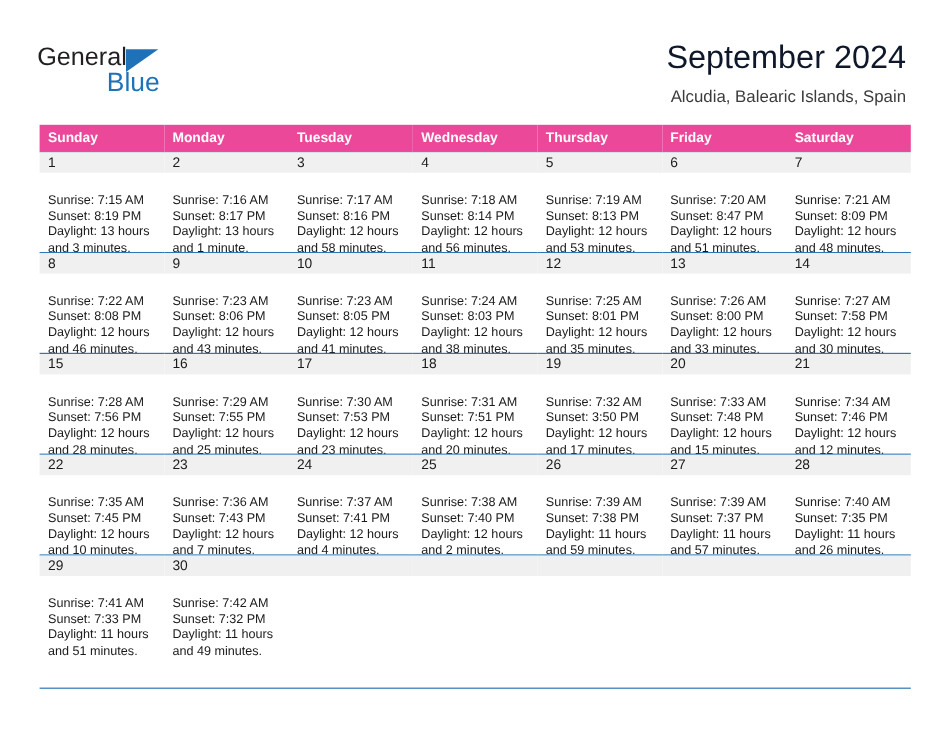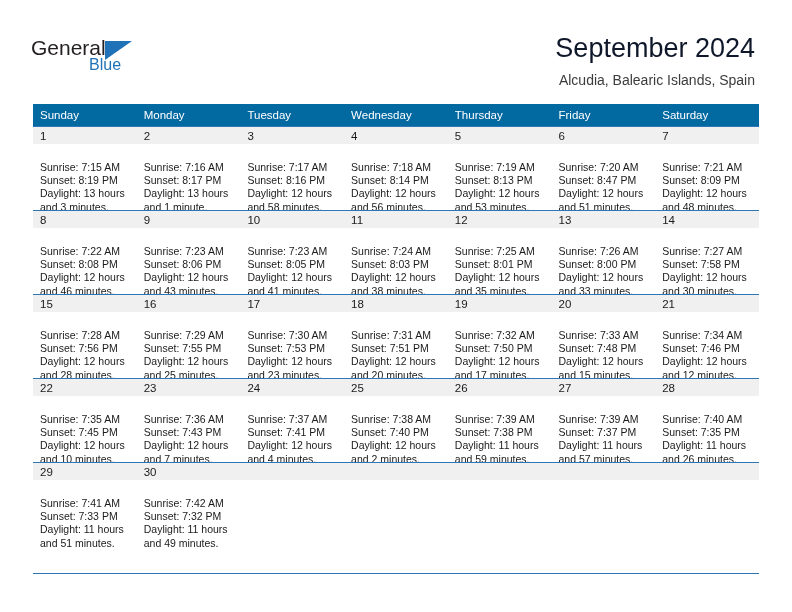--- a/index.html
+++ b/index.html
@@ -51,21 +51,21 @@
     top: 5px;
     width: 0;
     height: 0;
     border-left: 27px solid #1f72b8;
     border-bottom: 19px solid transparent;
   }
   .logo-blue {
     position: absolute;
     left: 58px;
     top: 20px;
-    font-size: 16px;
+    font-size: 22px;
     color: #1f72b8;
     font-family: "Liberation Sans", sans-serif;
   }
 
   .title-block {
     position: absolute;
     right: 34px;
     top: 32px;
     text-align: right;
   }
@@ -90,24 +90,24 @@
     left: 33px;
     top: 104px;
     width: 726px;
   }
   table.cal {
     border-collapse: collapse;
     table-layout: fixed;
     width: 726px;
   }
   table.cal th {
-    background: #0369a1;
+    background: #ec4899;
     color: #ffffff;
     font-size: 11.5px;
-    font-weight: normal;
+    font-weight: bold;
     text-align: left;
     padding: 5px 0 5px 7px;
     height: 11px;
     border: none;
   }
   table.cal td {
     vertical-align: top;
     width: 103.7px;
     height: 84px;
     padding: 0;
@@ -388,21 +388,21 @@
                   <div>Daylight: 12 hours</div>
                   <div>and 20 minutes.</div>
                 </div>
               </div>
             </td>
             <td>
               <div class="cell">
                 <div class="daynum-bar">19</div>
                 <div class="info">
                   <div>Sunrise: 7:32 AM</div>
-                  <div>Sunset: 7:50 PM</div>
+                  <div>Sunset: 3:50 PM</div>
                   <div>Daylight: 12 hours</div>
                   <div>and 17 minutes.</div>
                 </div>
               </div>
             </td>
             <td>
               <div class="cell">
                 <div class="daynum-bar">20</div>
                 <div class="info">
                   <div>Sunrise: 7:33 AM</div>

